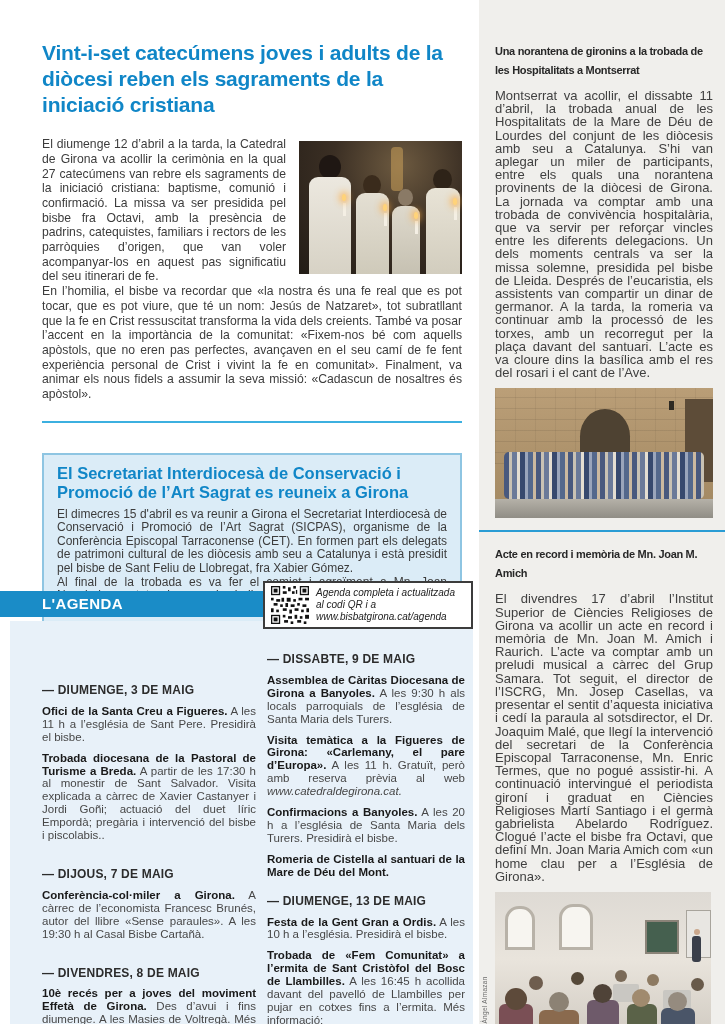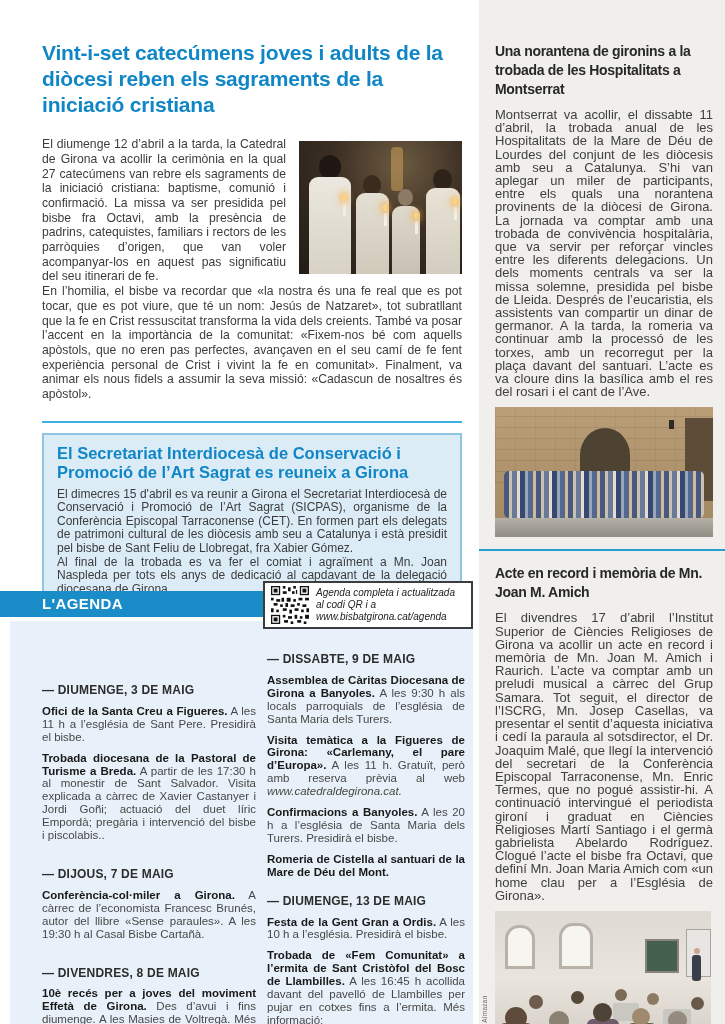--- a/index.html
+++ b/index.html
@@ -16,21 +16,21 @@
     letter-spacing:-0.2px; margin-bottom:19px;
   }
   .body-txt { font-size:12.2px; line-height:14.7px; text-align:justify; color:#3c3c3c; }
   .lead { overflow:visible; }
   .photo { position:relative; overflow:hidden; }
   .photo-candles { float:right; width:163px; height:133px; margin:4px 0 6px 13px;
     background:radial-gradient(circle at 62% 18%, #6d5a40 0%, #3b2f24 45%, #221c16 100%); }
   .divider-cyan { height:2px; background:#3cb0e0; margin-top:19px; }
 
   .sicpas-box {
-    margin-top:10px; background:#dbecf7; border:2px solid #8ec5e2;
+    margin-top:30px; background:#dbecf7; border:2px solid #8ec5e2;
     padding:9px 13px 10px;
   }
   .sicpas-box h2 { color:#1086c7; font-size:16.5px; line-height:1.18; font-weight:bold; margin-bottom:5px; }
   .sicpas-box p { font-size:12px; line-height:13.6px; text-align:justify; }
 
   
   .agenda-bar {
     position:absolute; left:0; top:591px; width:473px; height:26px;
     background:#1a8cc7;
   }
@@ -54,21 +54,21 @@
   .ag-date:first-child { margin-top:0; }
   .ag-item { text-align:justify; margin-bottom:8px; color:#474747; }
   .ag-item b { color:#191919; }
   .ag-item i { color:#474747; }
 
   
   .sidebar {
     position:absolute; left:479px; top:0; width:246px; height:1024px;
     background:#f0efec; padding:42px 12px 0 16px;
   }
-  .sb-title { color:#282828; font-size:14px; line-height:19px; font-weight:bold;
+  .sb-title { color:#282828; font-size:11px; line-height:19px; font-weight:bold;
     letter-spacing:-0.3px; margin-bottom:9px; }
   .sb-body { font-size:13px; line-height:13.2px; text-align:justify; color:#404040; margin-bottom:9px; }
   .photo-montserrat { width:218px; height:130px; margin-top:4px;
     background:linear-gradient(178deg,#bb9f78 0%, #ab9069 60%, #a18862 100%); }
   .divider-blue { height:2px; background:#2a9cd4; margin:12px -12px 13px -16px; }
   .photo3-wrap { position:relative; margin-top:8px; }
   .photo-lecture { width:216px; height:150px;
     background:linear-gradient(180deg,#dedad4 0%, #e9e4dc 45%, #cfc9c0 100%); }
   .photo-credit {
     position:absolute; left:-14px; top:2px; height:148px;

